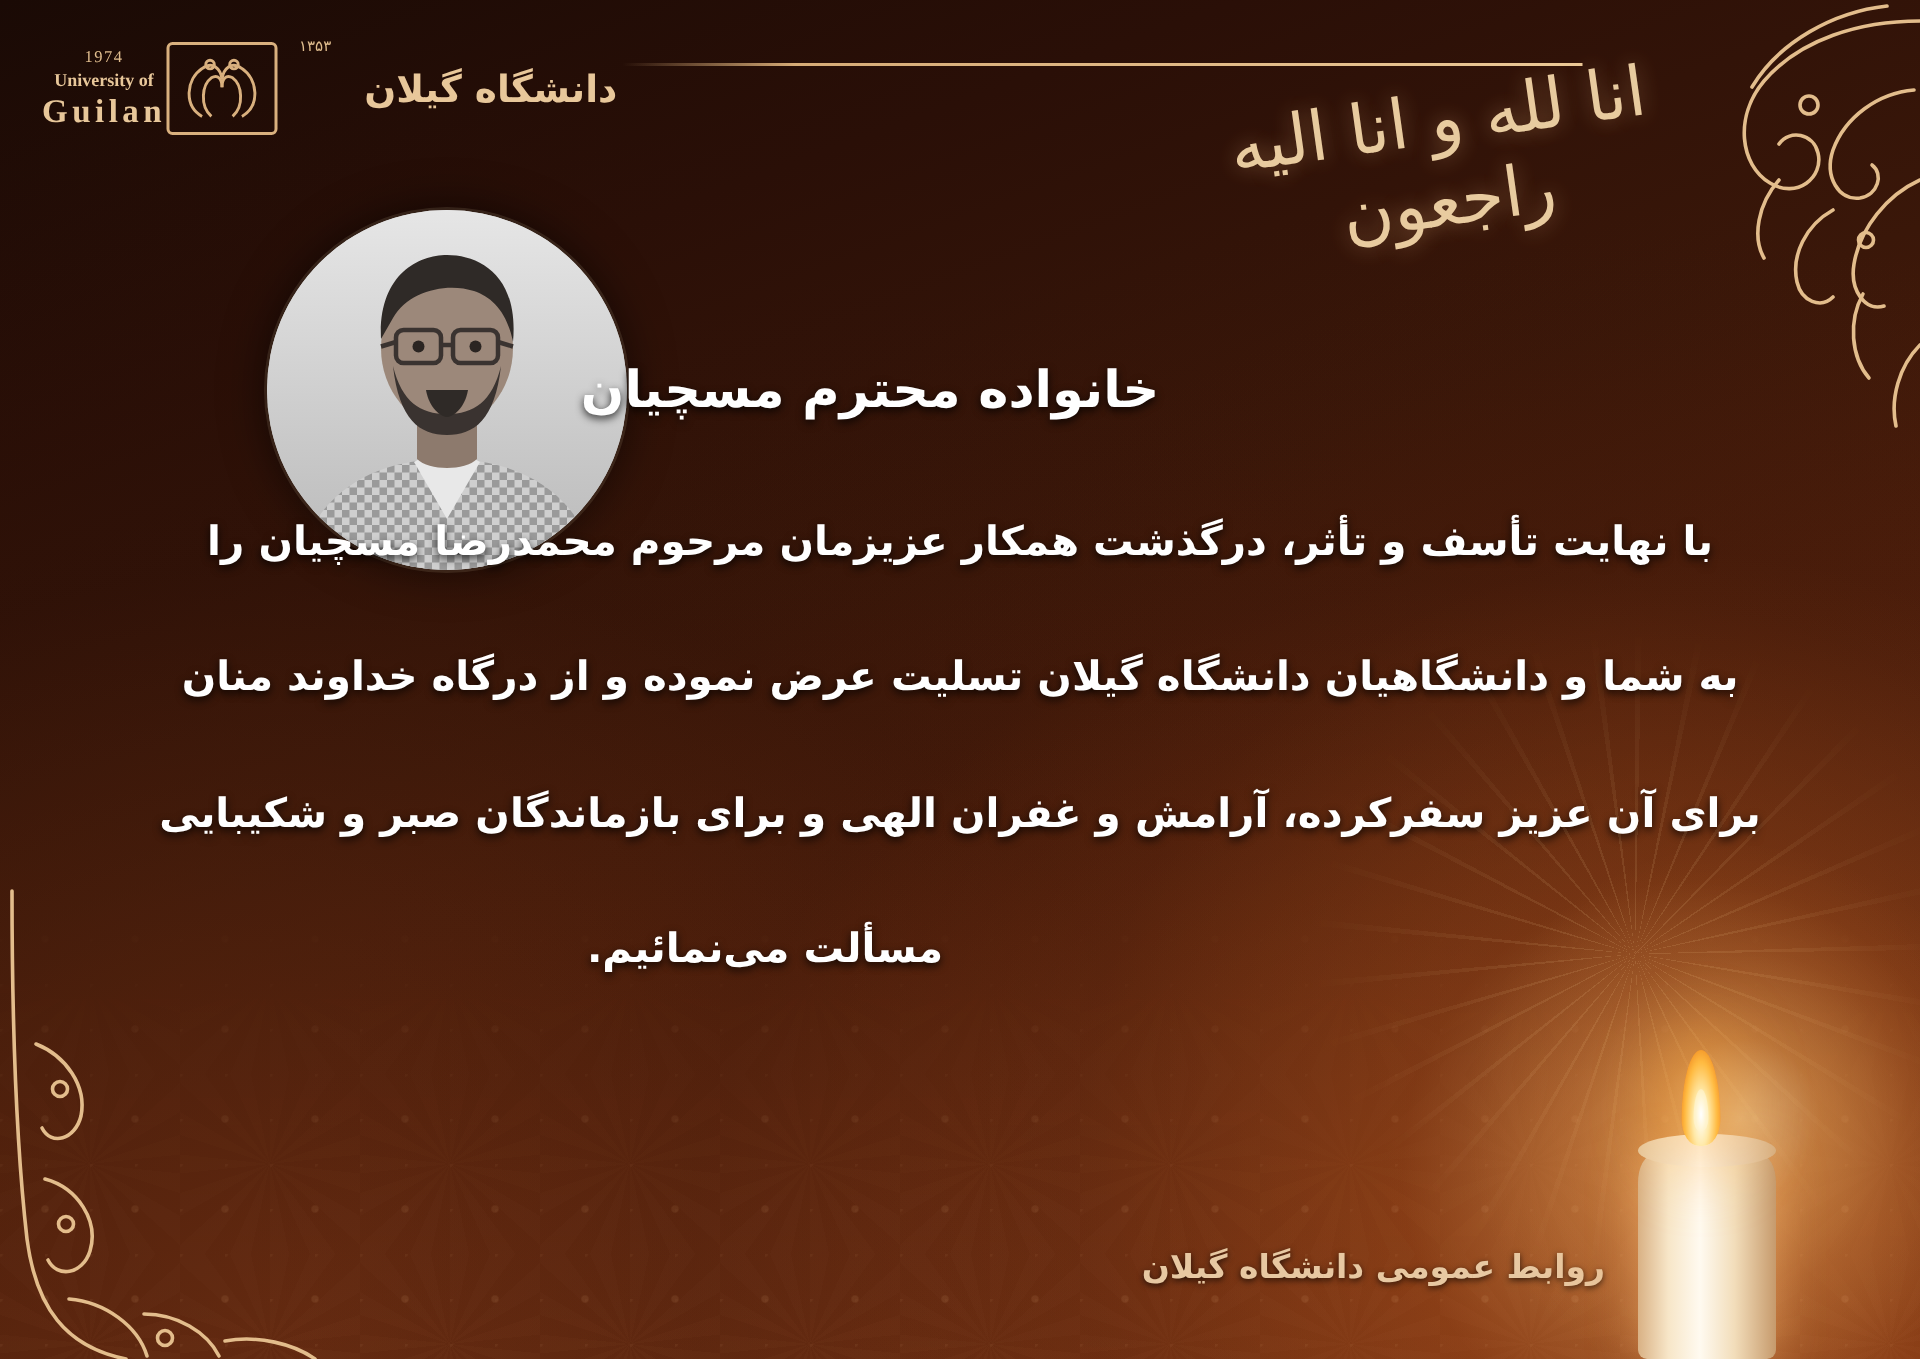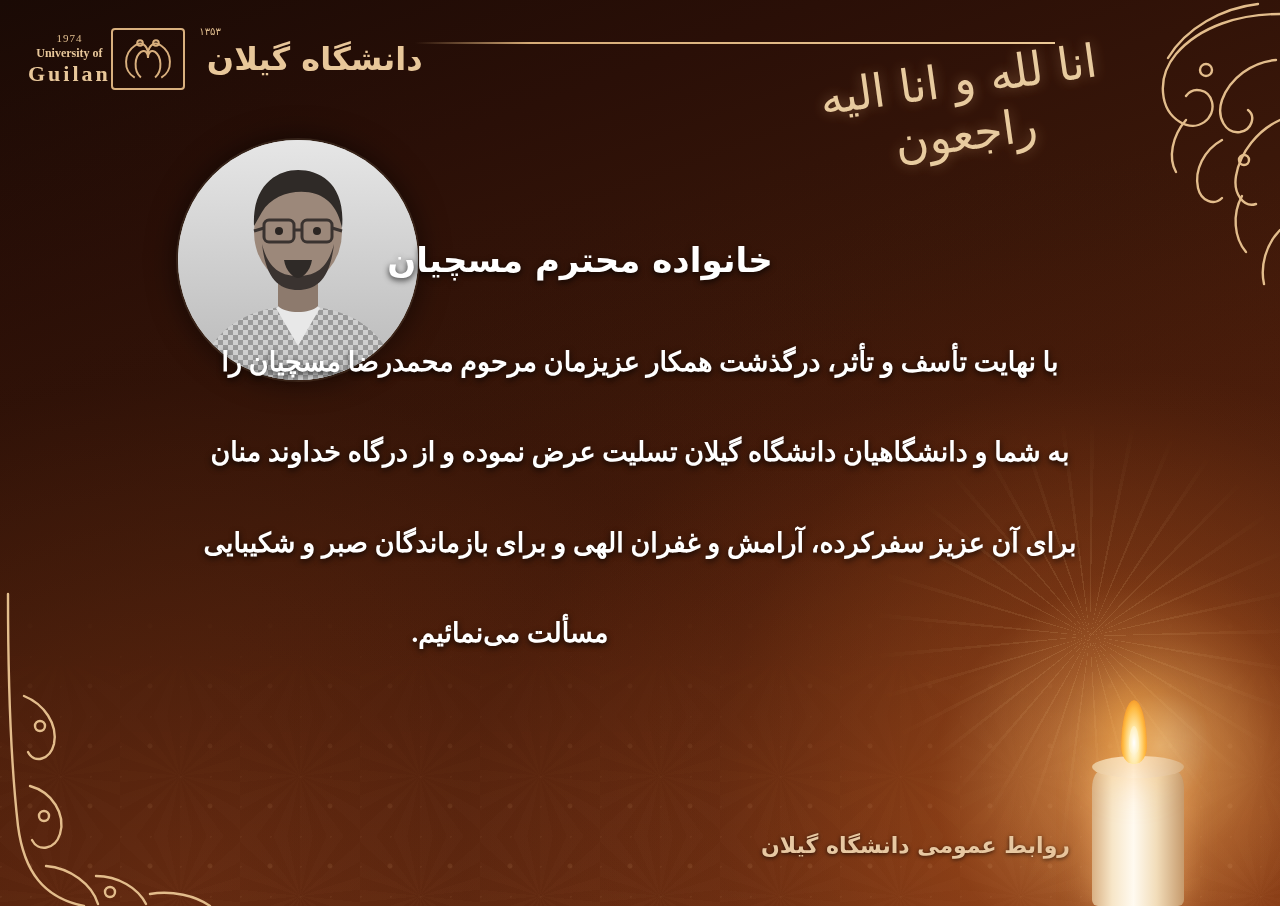--- a/index.html
+++ b/index.html
@@ -79,25 +79,25 @@
   }
   .logo-mark svg { display: block; }
   .logo-year-fa {
     position: absolute;
     top: -4px;
     right: -38px;
     font-size: 10px;
     color: #e0bd8e;
   }
   .logo-fa {
-    font-size: 32px;
+    font-size: 25px;
     color: #e8c79a;
     font-weight: bold;
     direction: rtl;
-    margin-left: 22px;
+    margin-left: 58px;
     white-space: nowrap;
   }
 
   
   .top-rule {
     position: absolute;
     top: 42px;
     left: 415px;
     width: 640px;
     height: 2px;
@@ -167,21 +167,20 @@
     text-align: center;
     text-shadow: 0 2px 6px rgba(0,0,0,0.8);
   }
   .body-line {
     font-size: 27px;
     font-weight: bold;
     line-height: 1.2;
     margin-bottom: 58px;
     text-shadow: 0 2px 6px rgba(0,0,0,0.8);
     white-space: nowrap;
-    font-family: Liberation Serif, serif;
   }
   .body-line.last {
     margin-bottom: 0;
     padding-right: 260px;
   }
 
   
   .signature {
     position: absolute;
     bottom: 48px;

